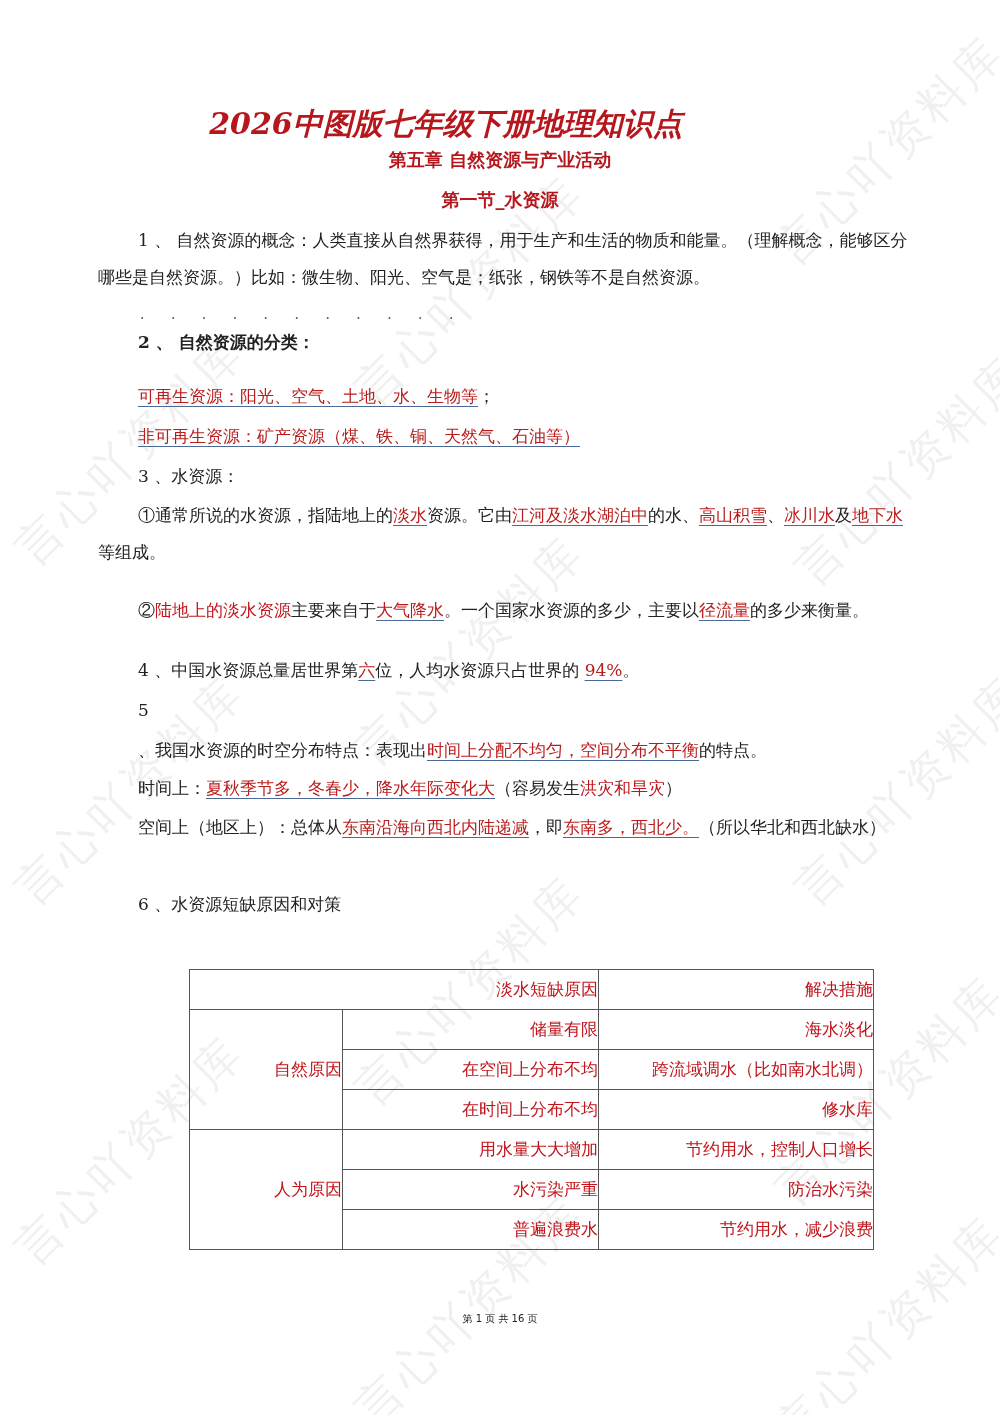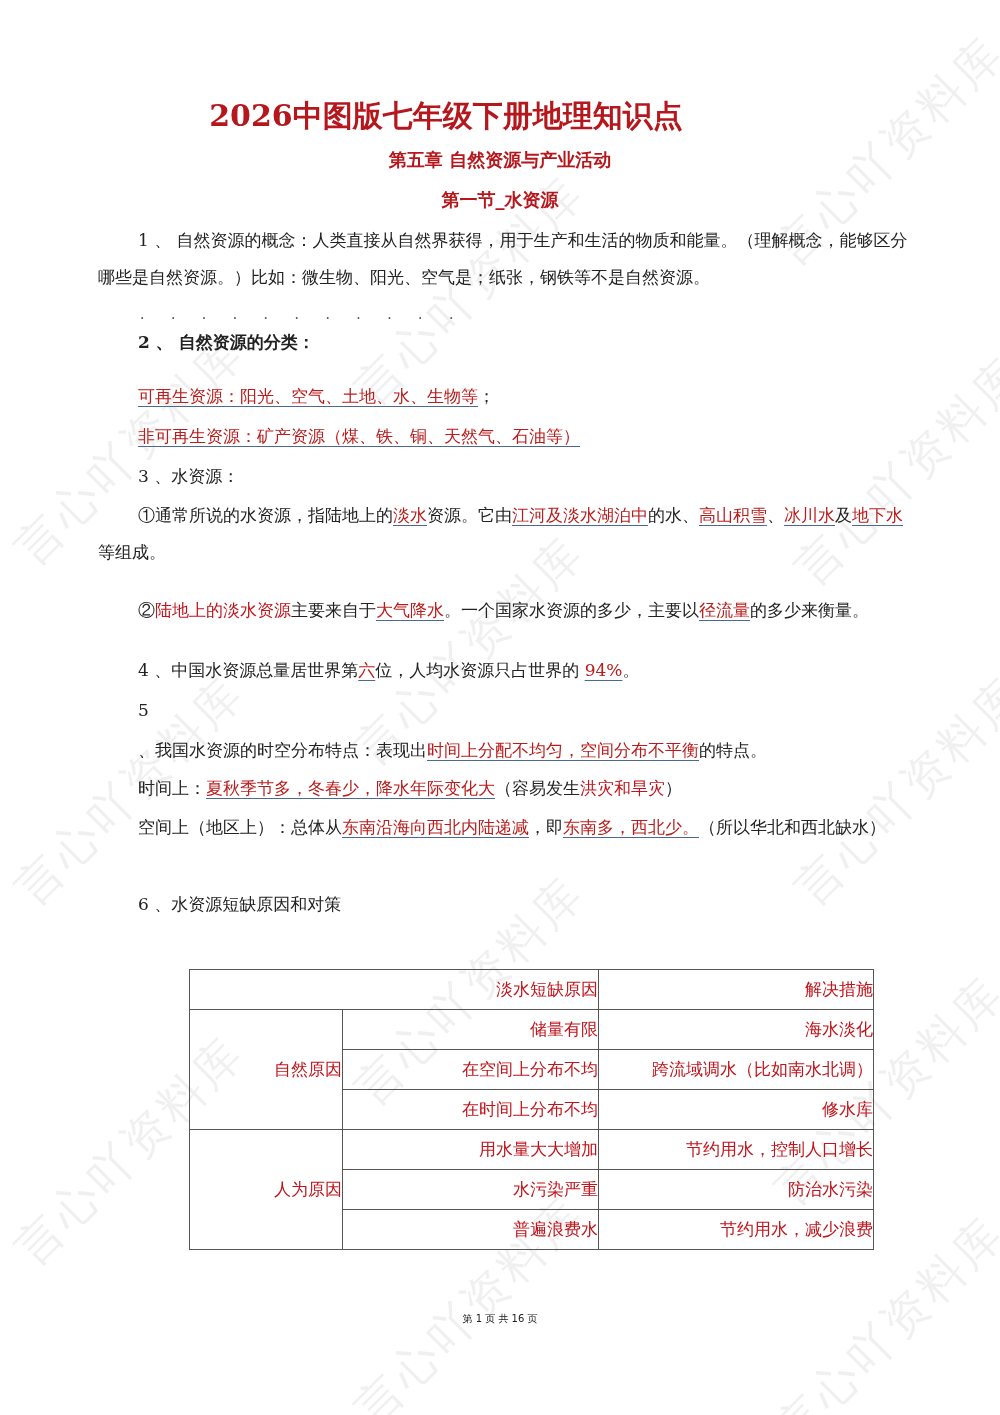--- a/index.html
+++ b/index.html
@@ -1,22 +1,22 @@
 <!DOCTYPE html>
 <html><head>
 <meta charset="utf-8">
 <style>
   html, body { margin:0; padding:0; background:#ffffff; }
   body { width:1000px; height:1415px; position:relative; overflow:hidden;
          font-family:"DejaVu Serif","Liberation Serif",serif; color:#222; }
   .wm { position:absolute; font-family:"DejaVu Sans",sans-serif; font-size:46px;
         color:rgba(0,0,0,0.06); transform:rotate(-45deg); white-space:nowrap;
         pointer-events:none; letter-spacing:4px; }
-  .title { position:absolute; top:96px; left:0; width:892px; text-align:center;
-           font-size:30px; font-weight:bold; color:#b5171c; }
+  .title { position:absolute; top:104px; left:0; width:892px; text-align:center;
+           font-size:30px; font-weight:bold; color:#b5171c;font-style:italic; }
   .chapter { position:absolute; top:148px; left:0; width:1000px; text-align:center;
              font-size:18px; font-weight:bold; color:#b5171c; }
   .section { position:absolute; top:188px; left:0; width:1000px; text-align:center;
              font-size:18px; font-weight:bold; color:#b5171c; }
   .p { position:absolute; left:98px; width:820px; font-size:17px; line-height:37px; }
   .ind { text-indent:40px; }
   .u { color:#b91c1c; text-decoration:underline; text-decoration-color:#4a6a95; text-underline-offset:4px;margin-top:32px; }
   .red { color:#c0151c; }
   .dots { position:absolute; left:140px; top:310px; font-size:14px; letter-spacing:11px; color:#555; }
   table.t { position:absolute; left:189px; top:969px; width:685px; border-collapse:collapse;

